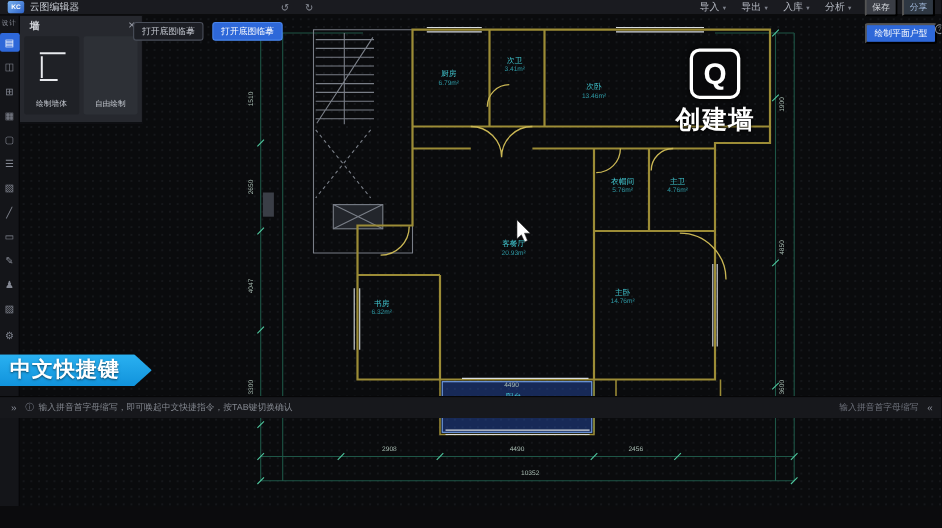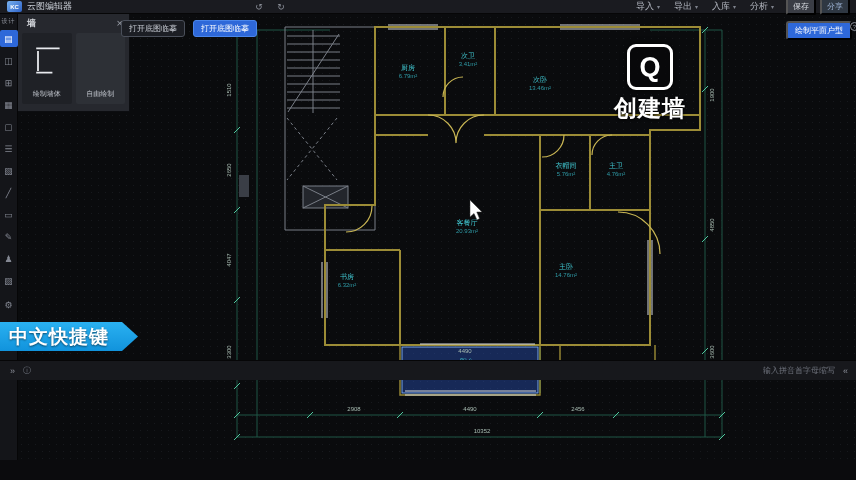--- a/index.html
+++ b/index.html
@@ -289,19 +289,20 @@
     <span id="canvas-help">?</span>
   </div>
 
   <div id="keycap">Q</div>
   <div id="key-action">创建墙</div>
   <div id="ribbon">中文快捷键</div>
 
   <footer id="statusbar">
     <span id="sb-expand">»</span>
     <span id="sb-info">ⓘ</span>
+    <span id="sb-hint">输入拼音首字母缩写，即可唤起中文快捷指令，按TAB键切换确认</span>
     <span id="sb-right">
       <span id="sb-right-text">输入拼音首字母缩写</span>
       <span id="sb-collapse">«</span>
     </span>
   </footer>
 
 </div>
 
 </body></html>

